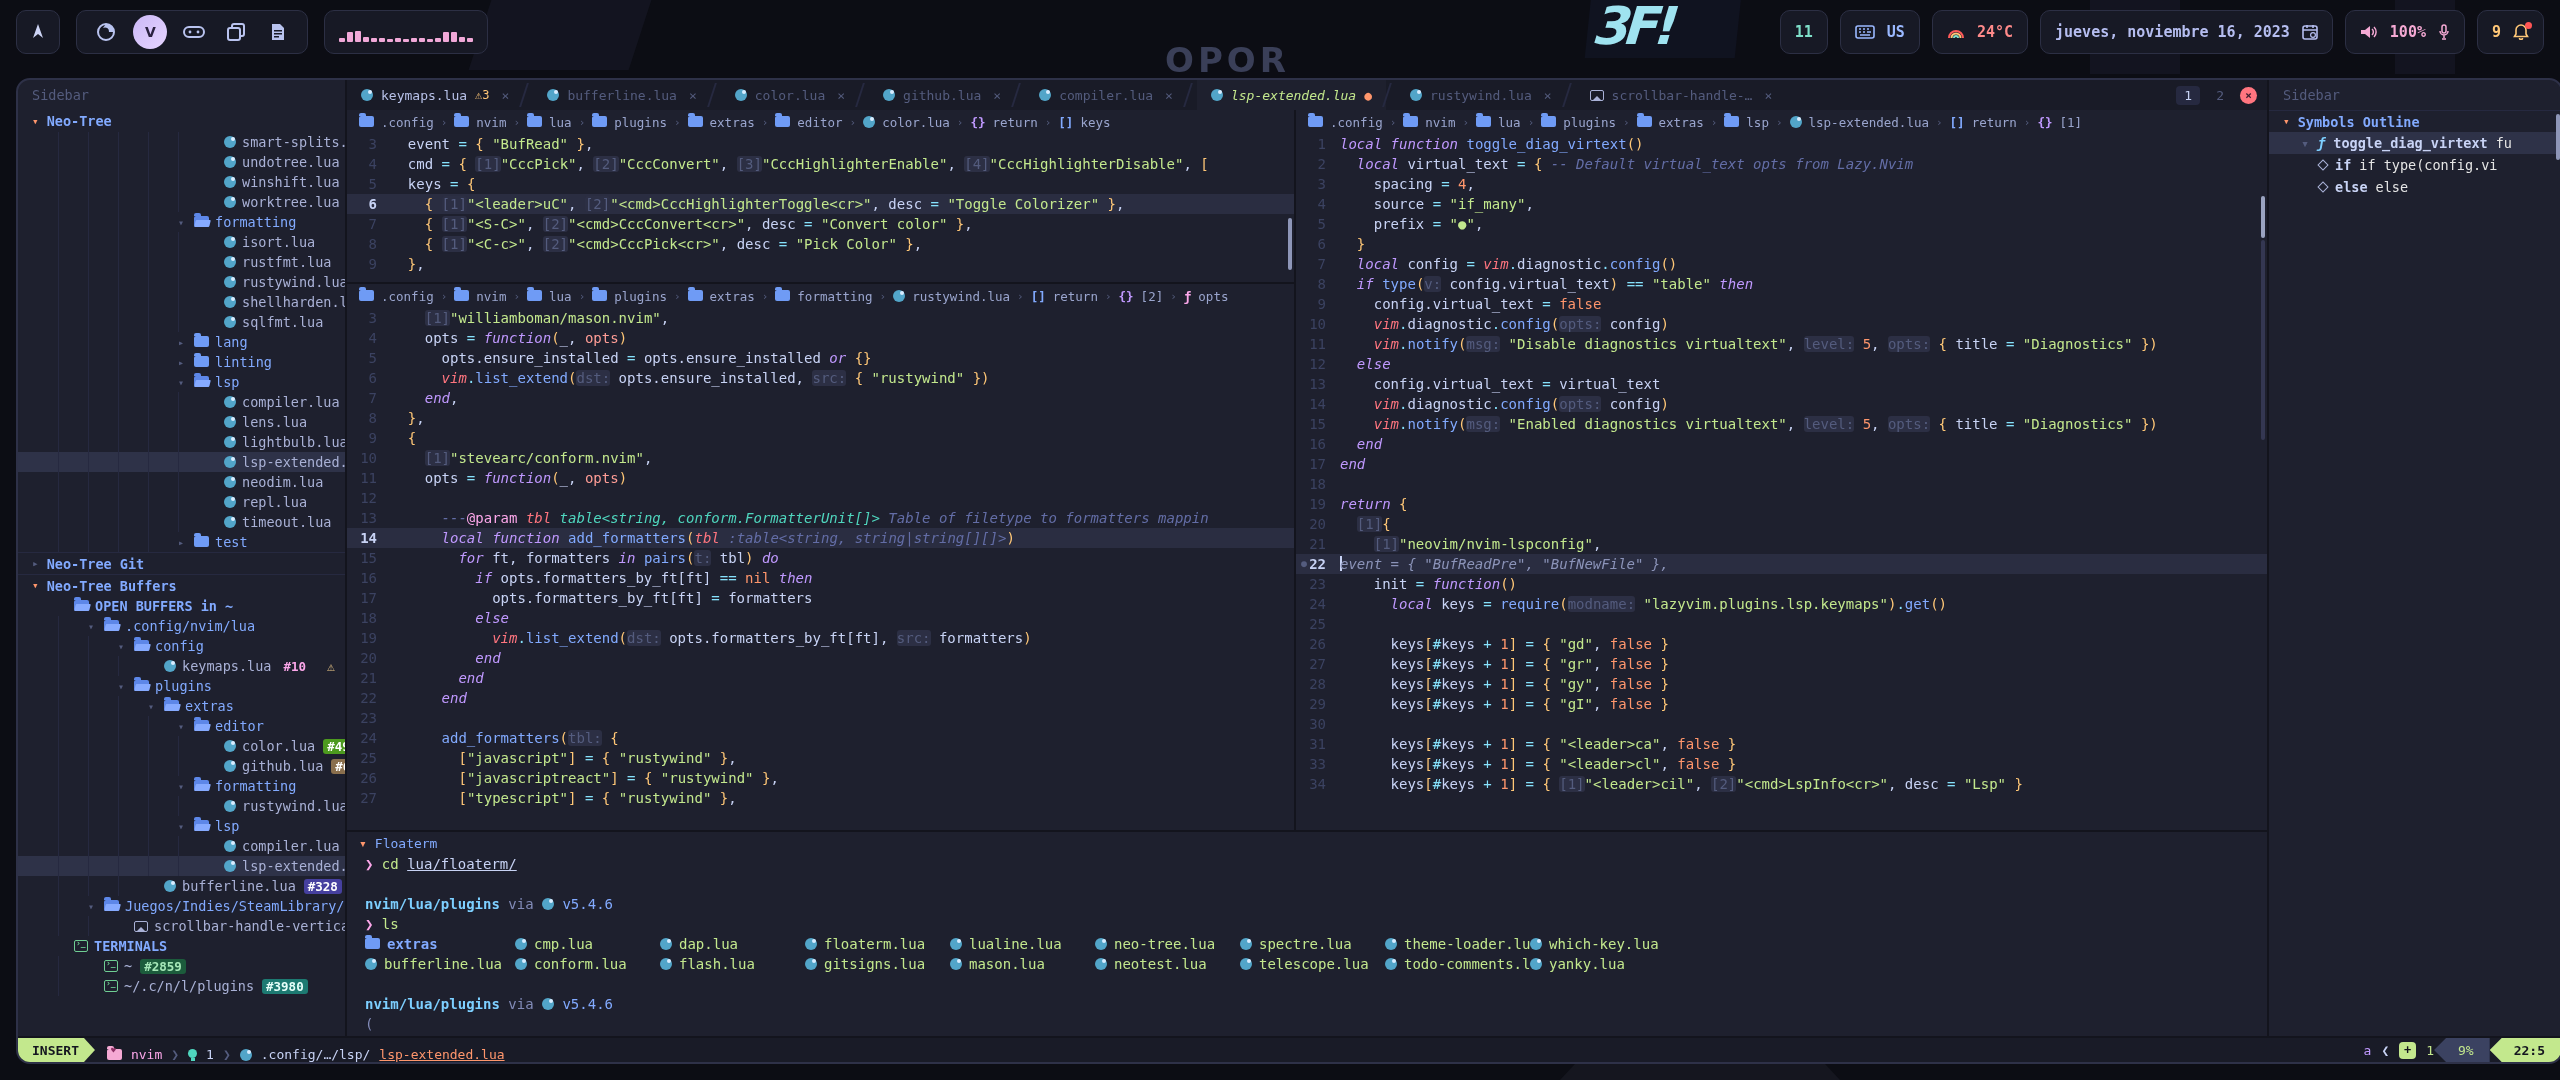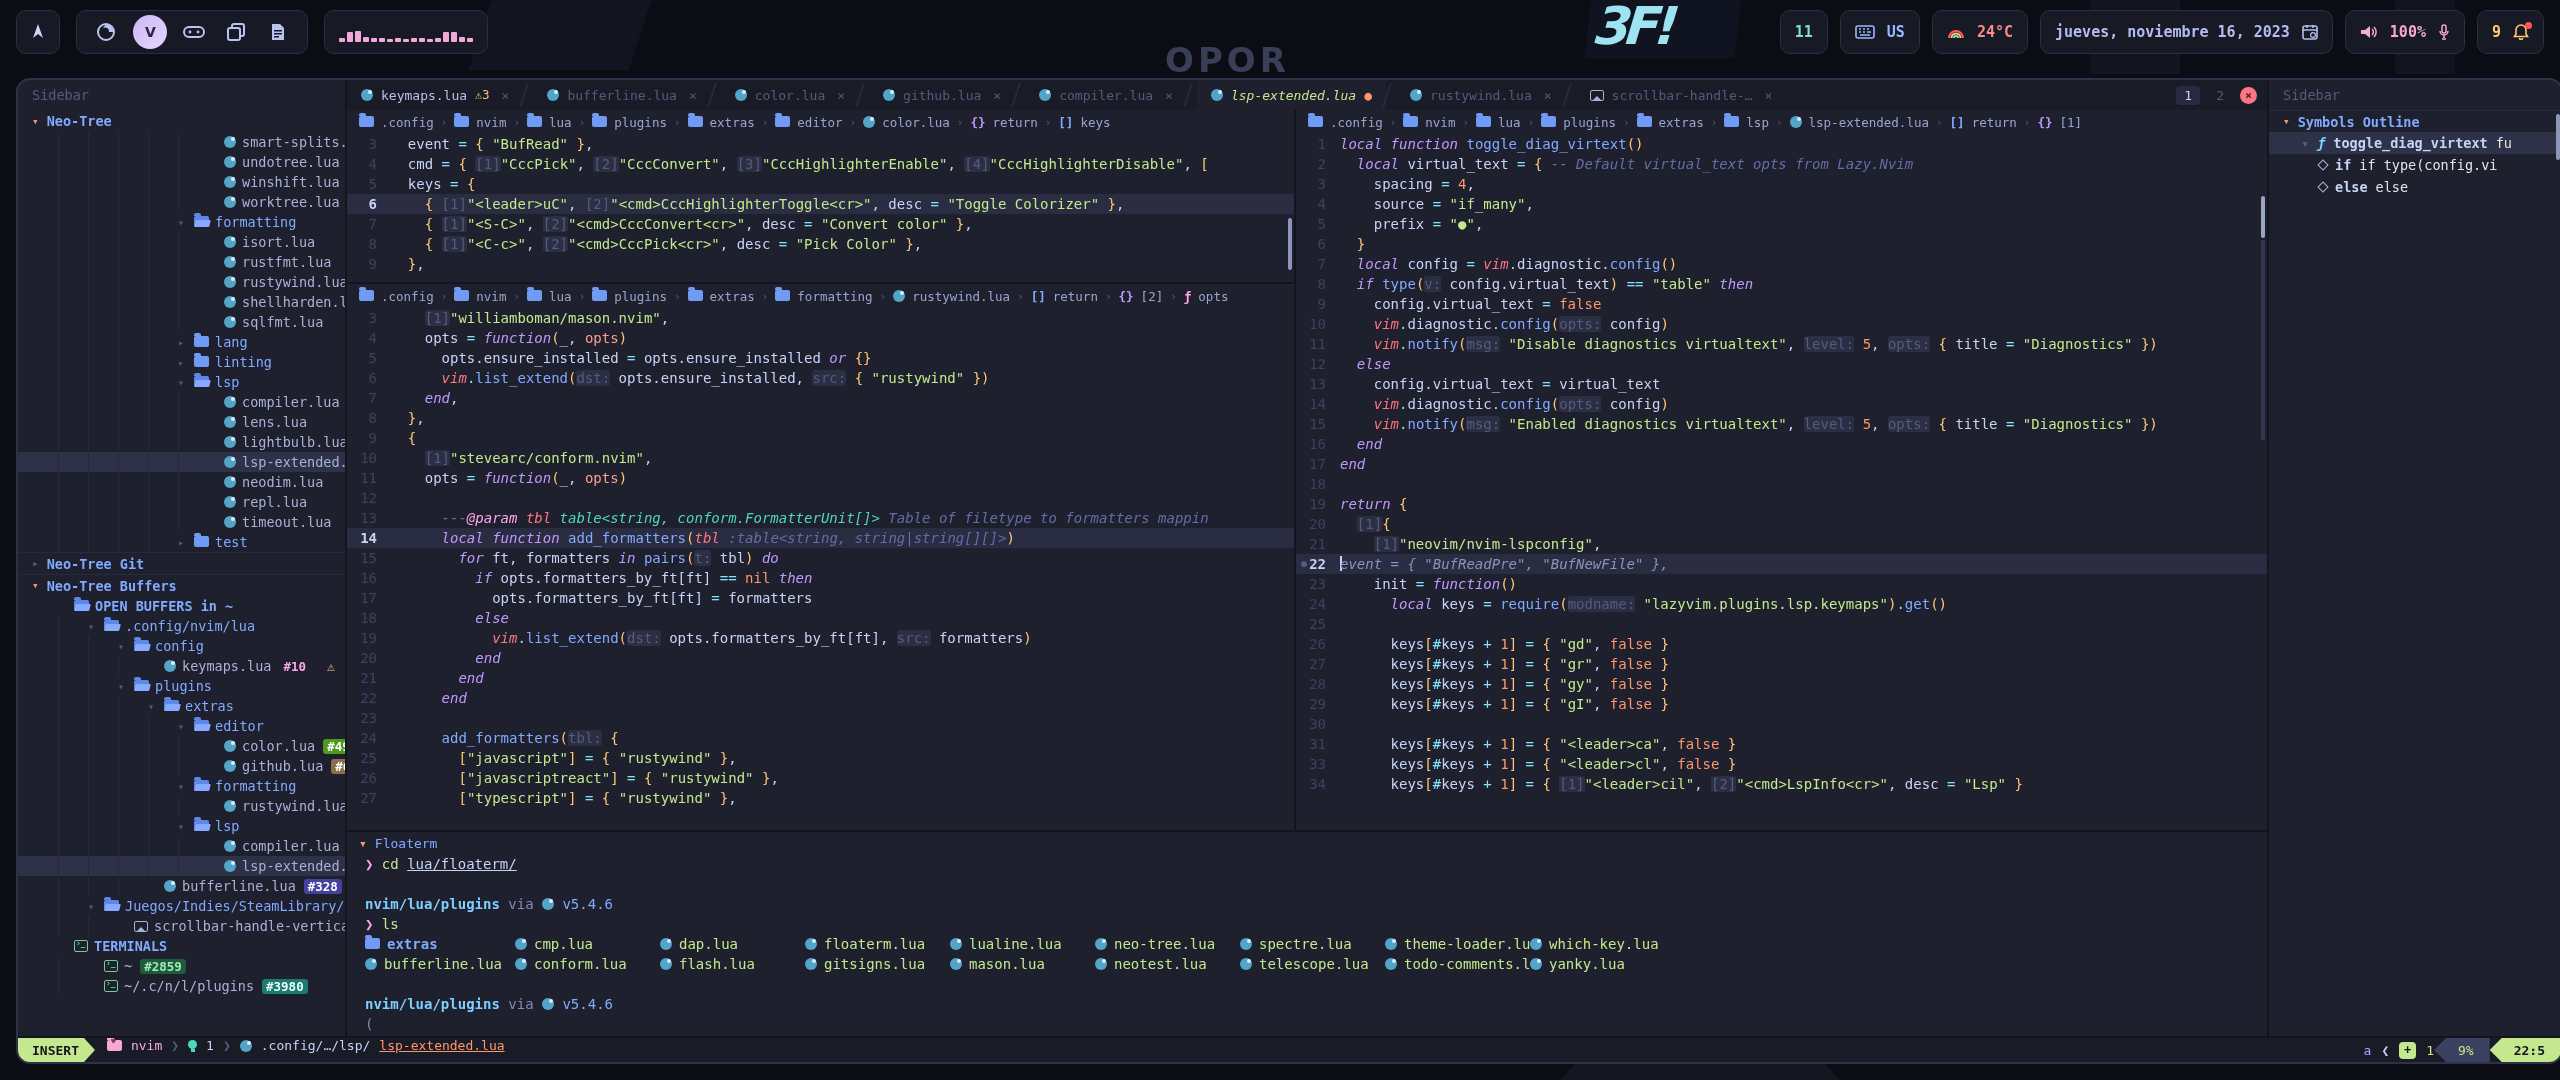--- a/index.html
+++ b/index.html
@@ -116,41 +116,41 @@
   .cl{height:20px;display:flex;white-space:pre;position:relative}
   .cl .ln{width:44px;flex:none;text-align:right;padding-right:14px;color:var(--lnr)}
   .cl.cur{background:var(--cursorline)}
   .cl.cur .ln{color:var(--fg);font-weight:bold}
   .cl .sign{position:absolute;left:5px;top:0;color:var(--faint);font-size:10px}
   .sg{white-space:pre}
   .sg.d{color:var(--fg)} .sg.k{color:var(--magenta);font-style:italic}
   .sg.v{color:var(--red);font-style:italic} .sg.f{color:var(--blue)}
   .sg.s{color:var(--green)} .sg.n{color:var(--orange)} .sg.o{color:var(--cyan)}
   .sg.p{color:var(--yellow)} .sg.c{color:#636da6;font-style:italic}
-  .sg.ca{color:var(--pink);font-style:italic} .sg.cv{color:var(--red);font-style:italic}
+  .sg.ca{color:var(--pink);} .sg.cv{color:var(--red);font-style:italic}
   .sg.ct{color:var(--teal);font-style:italic}
   .sg.h,.sg.i{color:var(--faint);background:#2c2f44;border-radius:3px}
   .sg.a{color:#ff9d96} .sg.g{color:#8b93b8;font-style:italic}
   .sg.pr{color:var(--pink)} .sg.u{color:var(--fg);text-decoration:underline}
   .sg.path{color:var(--sky);font-weight:bold} .sg.dm{color:var(--dim)}
   .sg.ver{color:var(--blue)}
   .caret{display:inline-block;width:2px;height:15px;background:var(--fg);vertical-align:-2px;margin-right:-2px}
   .sbar{position:absolute;width:4px;border-radius:2px}
 
   
   .floaterm{border-top:2px solid var(--border);overflow:hidden}
   .ft-head{height:22px;display:flex;align-items:center;gap:8px;padding-left:12px;font-size:13px}
   .ft-head .t{color:var(--blue)}
   .ft-body{padding-left:18px;font-size:14px;line-height:20px}
   .ftrow{height:20px;display:flex;align-items:center;white-space:pre}
   .lscell{display:flex;align-items:center;gap:7px;flex:none;overflow:hidden}
   .lscell .nm{color:var(--green)} .lscell .nm.dir{color:var(--blue);font-weight:bold}
 
   
-  .statusline{background:var(--bg1);border-top:2px solid var(--border);display:flex;align-items:flex-start;font-size:13px;overflow:hidden}
+  .statusline{background:var(--bg1);border-top:2px solid var(--border);display:flex;align-items:flex-end;font-size:13px;overflow:hidden}
   .sl-mode{height:100%;display:flex;align-items:center;background:var(--green);color:#14151f;
     font-weight:bold;padding:0 16px 0 14px;clip-path:polygon(0 0,calc(100% - 11px) 0,100% 50%,calc(100% - 11px) 100%,0 100%)}
   .sl-items{display:flex;align-items:center;gap:9px;margin-left:12px;white-space:nowrap}
   .sl-right{margin-left:auto;display:flex;align-items:center;gap:10px;height:100%}
   .sl-seg{height:100%;display:flex;align-items:center;padding:0 16px 0 24px;
     clip-path:polygon(12px 0,100% 0,100% 100%,12px 100%,0 50%);margin-left:-10px}
   .sl-plus{width:17px;height:17px;border-radius:4px;background:var(--green);color:#14151f;
     font-weight:bold;display:flex;align-items:center;justify-content:center;font-size:12px}
 
   

